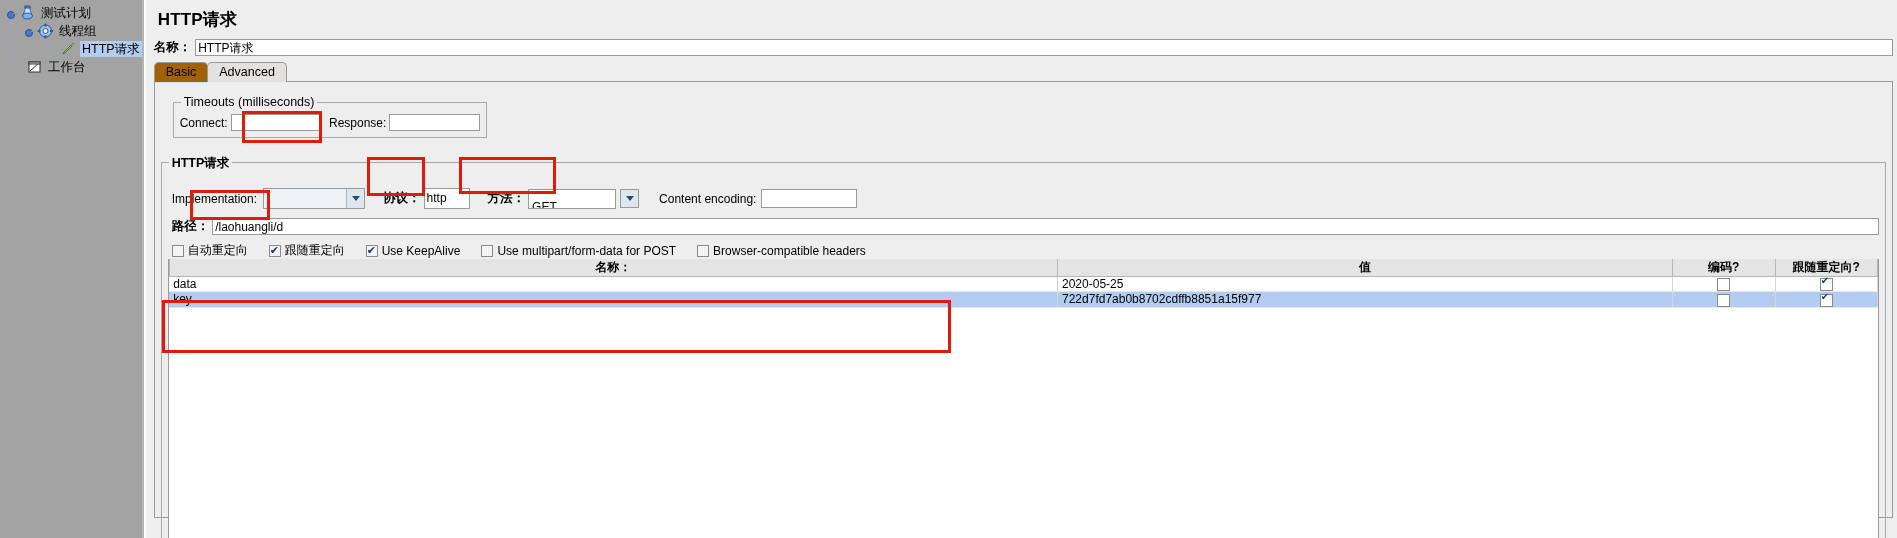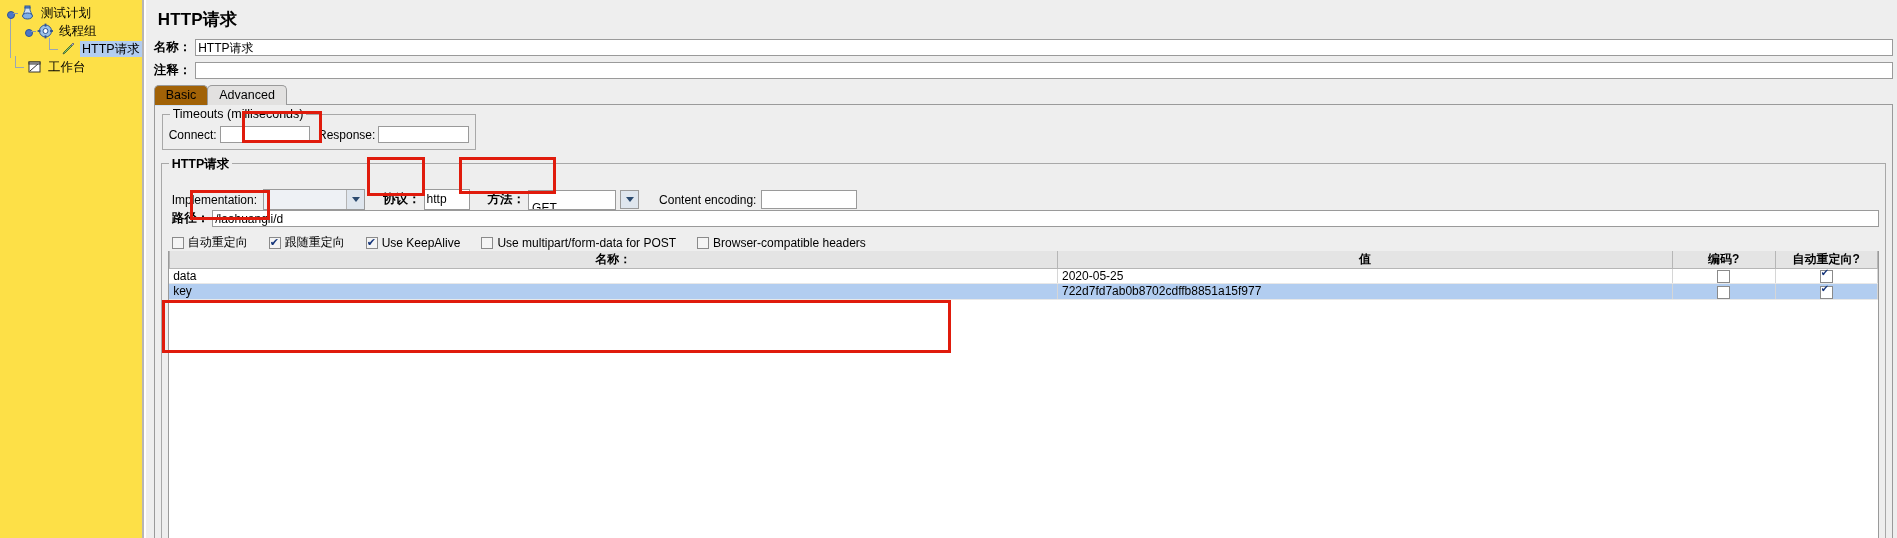--- a/index.html
+++ b/index.html
@@ -8,21 +8,21 @@
     background: #ffffff;
     font-family: "Liberation Sans", "DejaVu Sans", sans-serif;
     font-size: 12px;
     color: #000000;
     overflow: hidden;
   }
   .app { position: relative; width: 1897px; height: 538px; display: flex; }
 
   
   .tree-pane {
-    width: 372px; height: 538px; background: #fde047;
+    width: 372px; height: 538px; background: #a3a3a3;
     position: relative; padding: 4px 0 0 4px; box-sizing: border-box;
   }
   .tree-node { display: flex; align-items: center; height: 18px; white-space: nowrap; }
   .tn-l1 { padding-left: 2px; }
   .tn-l2 { padding-left: 20px; }
   .tn-l3 { padding-left: 42px; }
   .handle {
     width: 12px; height: 12px; margin-right: 1px; position: relative;
     display: inline-block; flex: 0 0 auto;
   }
@@ -270,35 +270,31 @@
 
   <div class="right-pane">
 
     <div class="panel-title">HTTP请求</div>
 
     <div class="row-field">
       <label>名称：</label>
       <div class="tfield grow">HTTP请求</div>
     </div>
 
-    <div class="row-field">
-      <label>注释：</label>
-      <div class="tfield grow"></div>
-    </div>
 
     <div class="tabstrip">
       <div class="tab active">Basic</div>
       <div class="tab">Advanced</div>
     </div>
 
     <div class="content-area">
 
       <div style="display:flex; gap:6px; margin:0 0 0 0;">
 
-        <div class="groupbox" style="width:300px; margin:1px;">
+        <div class="groupbox" style="width:300px; margin:12px;">
           <div class="gb-title" style="font-weight:normal">Timeouts (milliseconds)</div>
           <div class="flexrow" style="margin-top:2px;justify-content:center;">
             <span class="lbl-n">Connect:</span>
             <div class="tfield grow" style="margin-left:3px;"></div>
             <span class="lbl-n" style="margin-left:8px;">Response:</span>
             <div class="tfield grow" style="margin-left:3px;"></div>
           </div>
         </div>
       </div>
 
@@ -322,21 +318,21 @@
             <div class="cbox" style="width:88px;">GET</div>
             <div class="arrowbtn">
               <i style="display:block;width:0;height:0;border-left:4px solid transparent;border-right:4px solid transparent;border-top:5px solid #2b4a6f;"></i>
             </div>
           </div>
 
           <span class="lbl-n" style="margin-left:20px;">Content encoding:</span>
           <div class="tfield" style="width:96px; margin-left:5px; height:19px;"></div>
         </div>
 
-        <div class="flexrow" style="">
+        <div class="flexrow" style="margin-top:9px;">
           <span class="lbl" style="margin-left:4px;">路径：</span>
           <div class="tfield grow" style="margin-left:3px;">/laohuangli/d</div>
         </div>
 
         <div class="cbrow">
           <div class="cbitem">
             <span class="cbox-sq"></span>
             <span class="lbl-n">自动重定向</span>
           </div>
           <div class="cbitem">
@@ -364,21 +360,21 @@
               <col style="width:52%">
               <col style="width:36%">
               <col style="width:6%">
               <col style="width:6%">
             </colgroup>
             <thead>
               <tr>
                 <th>名称：</th>
                 <th>值</th>
                 <th>编码?</th>
-                <th>自动重定向?</th>
+                <th>跟随重定向?</th>
               </tr>
             </thead>
             <tbody>
               <tr>
                 <td>data</td>
                 <td>2020-05-25</td>
                 <td class="c-check"><span class="mini-chk"></span></td>
                 <td class="c-check"><span class="mini-chk on"></span></td>
               </tr>
               <tr class="row-sel">

